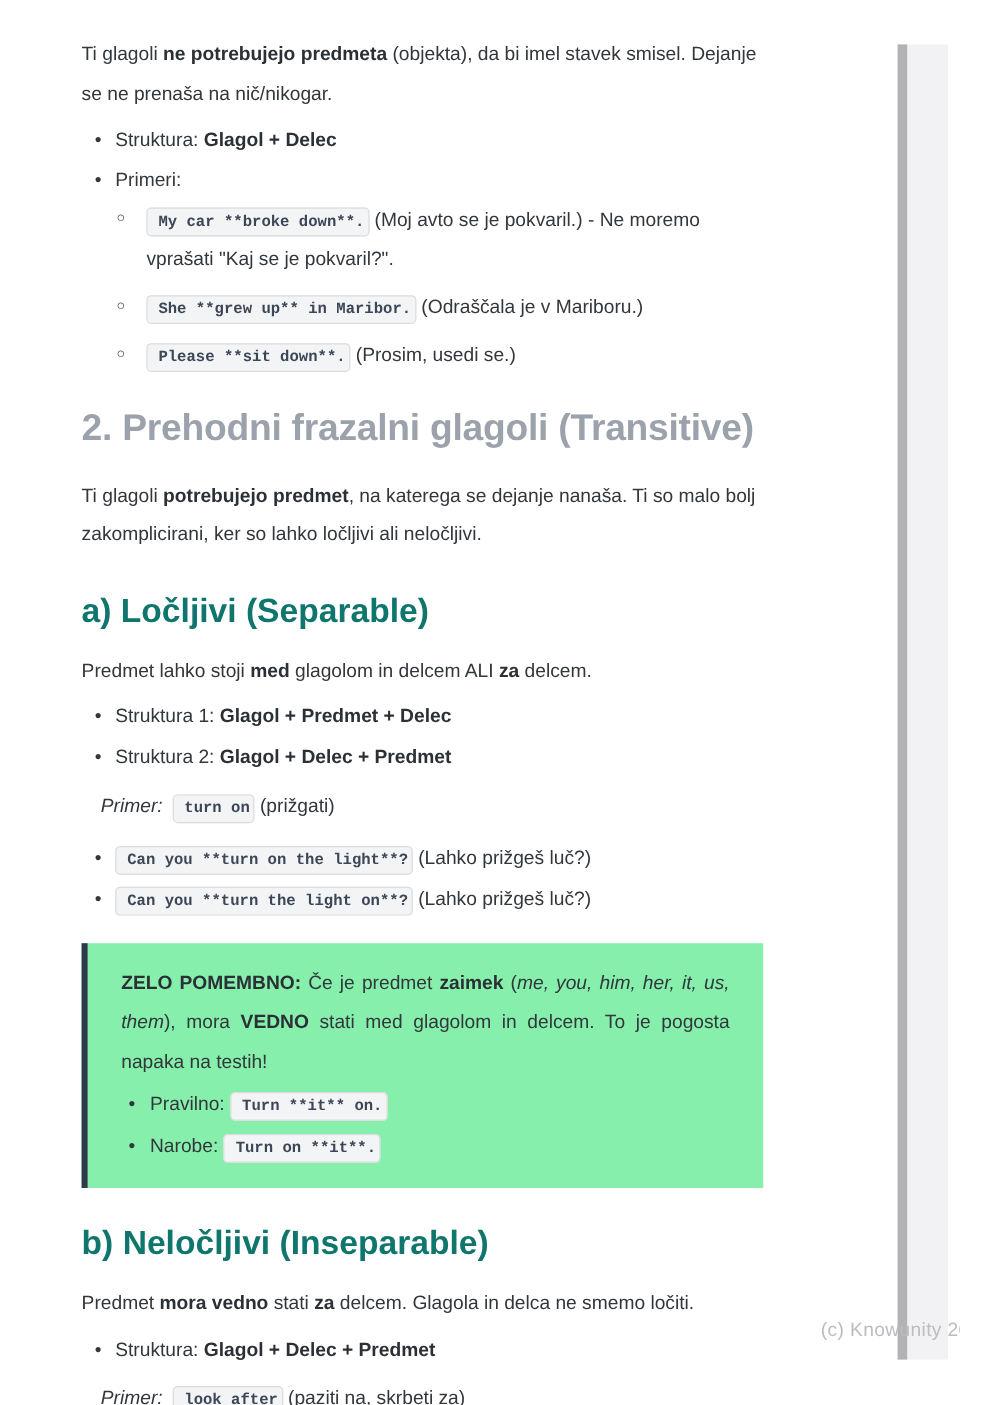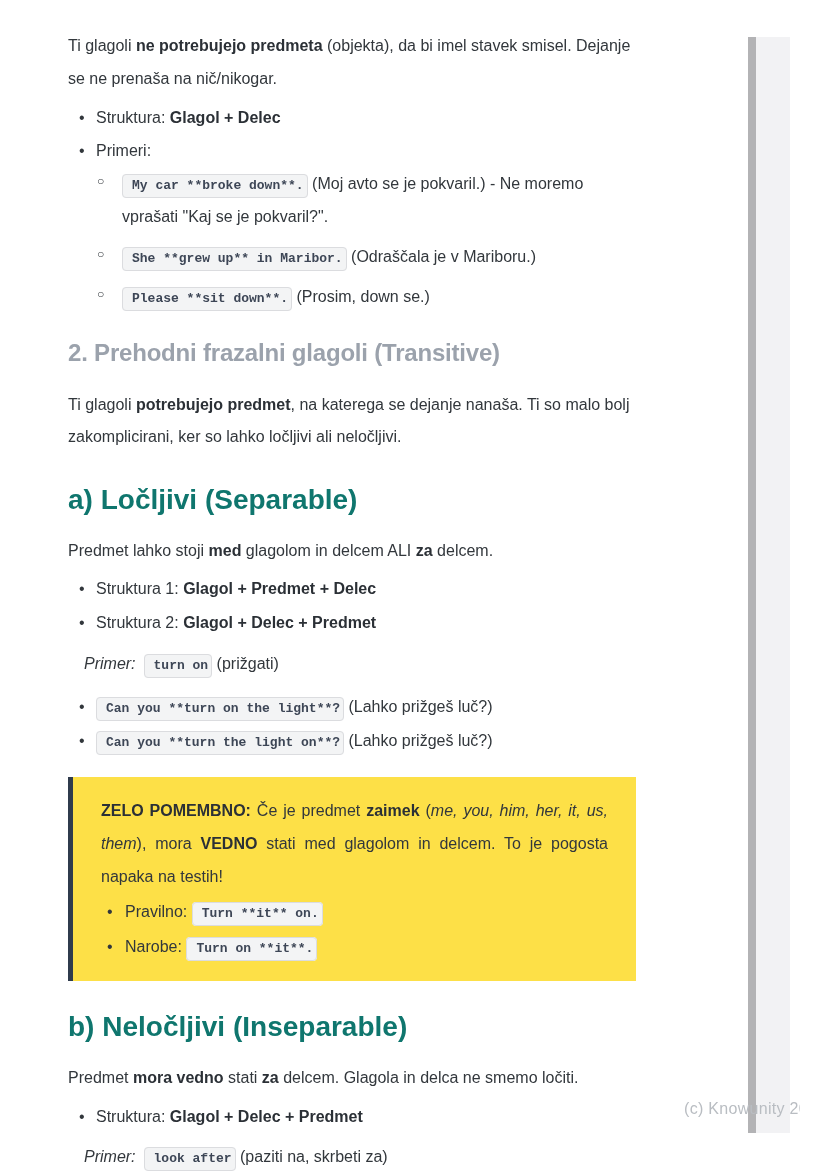--- a/index.html
+++ b/index.html
@@ -19,21 +19,21 @@
     top: 30px;
     width: 568px;
     font-size: 16px;
     line-height: 2.05;
   }
   p.body { margin: 0 0 6px 0; }
   strong { font-weight: 700; color: #2b3036; }
   em { font-style: italic; }
 
   h2.sec {
-    font-size: 24px;
+    font-size: 31px;
     line-height: 1.3;
     font-weight: 700;
     color: #9ba2ac;
     letter-spacing: -0.2px;
     margin: 24px 0 20px 0;
   }
   h3.sec {
     font-size: 28px;
     line-height: 1.3;
     font-weight: 700;
@@ -70,21 +70,21 @@
     border: 1px solid #dbdcdf;
     border-radius: 4px;
     padding: 3px 3px 4px 9px;
     white-space: nowrap;
   }
 
   .primer { margin: 8px 0 10px 16px; }
   .primer .label { font-style: italic; margin-right: 8px; }
 
   .callout {
-    background: #fde047;
+    background: #86efac;
     border-left: 5px solid #2f3b4c;
     margin: 20px 0 28px 0;
     padding: 18px 28px 16px 28px;
   }
   .callout p { text-align: justify; margin: 0 0 2px 0; }
   .callout ul { margin: 0; }
   .callout li.l1 { padding-left: 24px; margin-bottom: 2px; }
   .callout li.l1::before { left: 6px; }
 
   .scroll-track {
@@ -122,21 +122,21 @@
 
     <p class="body"><span>Ti glagoli </span><strong>ne potrebujejo predmeta</strong><span> (objekta), da bi imel stavek smisel. Dejanje se ne prenaša na nič/nikogar.</span></p>
 
     <ul>
       <li class="l1"><span>Struktura: </span><strong>Glagol + Delec</strong></li>
       <li class="l1">
         <span>Primeri:</span>
         <ul class="sub">
           <li class="l2"><span class="code">My car **broke down**.</span><span> (Moj avto se je pokvaril.) - Ne moremo vprašati "Kaj se je pokvaril?".</span></li>
           <li class="l2"><span class="code">She **grew up** in Maribor.</span><span> (Odraščala je v Mariboru.)</span></li>
-          <li class="l2"><span class="code">Please **sit down**.</span><span> (Prosim, down se.)</span></li>
+          <li class="l2"><span class="code">Please **sit down**.</span><span> (Prosim, usedi se.)</span></li>
         </ul>
       </li>
     </ul>
 
     <h2 class="sec">2. Prehodni frazalni glagoli (Transitive)</h2>
 
     <p class="body"><span>Ti glagoli </span><strong>potrebujejo predmet</strong><span>, na katerega se dejanje nanaša. Ti so malo bolj zakomplicirani, ker so lahko ločljivi ali neločljivi.</span></p>
 
     <h3 class="sec">a) Ločljivi (Separable)</h3>
 

